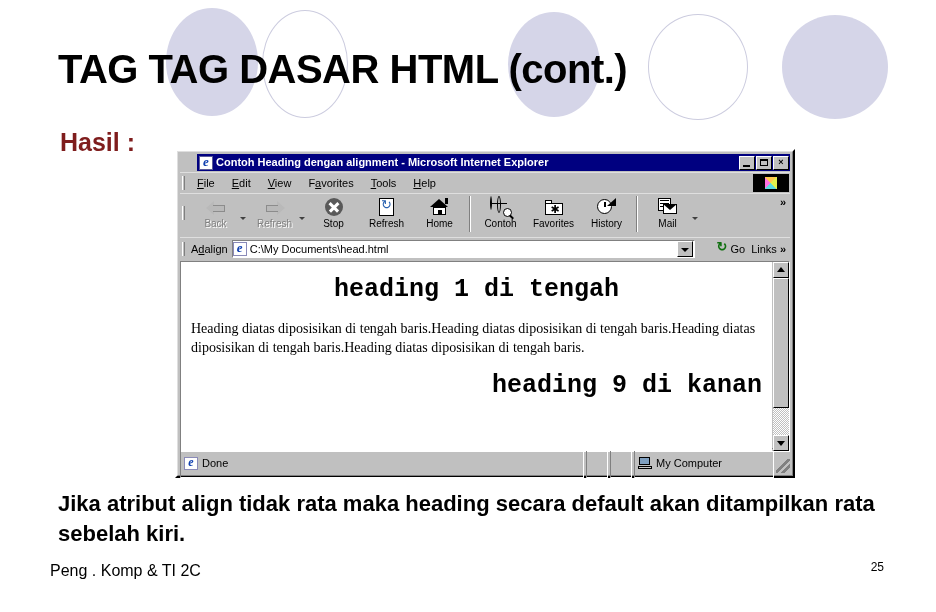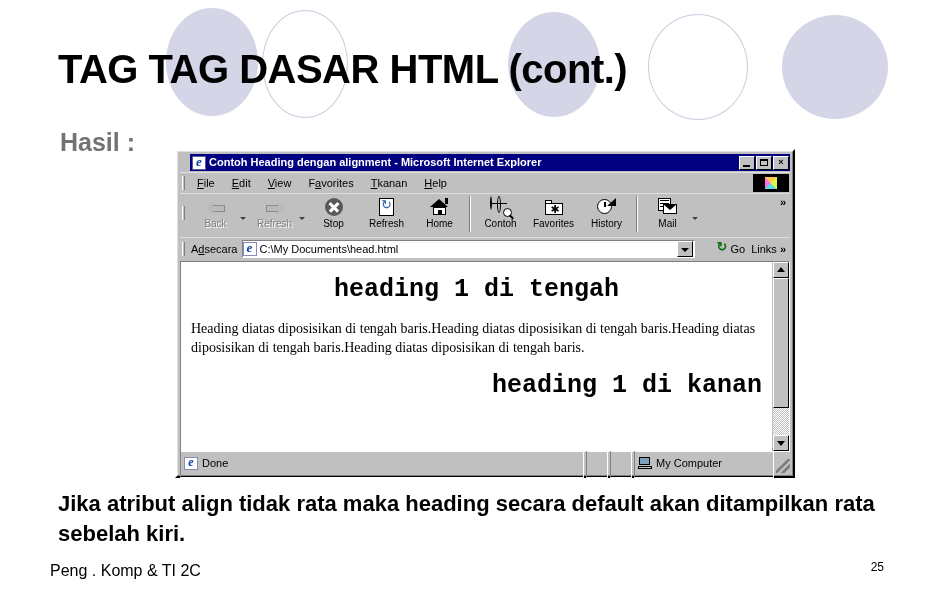--- a/index.html
+++ b/index.html
@@ -32,21 +32,21 @@
     letter-spacing: -0.5px;
     white-space: nowrap;
     z-index: 5;
   }
 
   #hasil-label {
     position: absolute;
     left: 60px; top: 128px;
     font-size: 25px;
     font-weight: bold;
-    color: #737373;
+    color: #7f1d1d;
     z-index: 5;
   }
 
   
   #ie-window {
     position: absolute;
     left: 175px; top: 149px;
     width: 620px; height: 329px;
     background: #c0c0c0;
     border-top: 2px solid #ffffff;
@@ -65,21 +65,21 @@
     border-right: 1px solid #808080;
     border-bottom: 1px solid #808080;
     box-sizing: border-box;
     display: flex;
     flex-direction: column;
   }
 
   
   .titlebar {
     height: 17px;
-    margin: 2px 2px 0 12px;
+    margin: 2px 2px 0 19px;
     background: #000080;
     display: flex;
     align-items: center;
     padding: 0 1px 0 2px;
     box-sizing: border-box;
   }
   .tb-icon {
     width: 14px; height: 14px;
     margin-right: 3px;
     flex: 0 0 auto;
@@ -678,21 +678,21 @@
     </div>
   </div>
 
   <div class="menubar">
     <div class="grip"></div>
     <div id="menu-items" style="display:flex;align-items:center;">
           <div class="menu-item"><span></span><u>F</u><span>ile</span></div>
           <div class="menu-item"><span></span><u>E</u><span>dit</span></div>
           <div class="menu-item"><span></span><u>V</u><span>iew</span></div>
           <div class="menu-item"><span>F</span><u>a</u><span>vorites</span></div>
-          <div class="menu-item"><span></span><u>T</u><span>kanan</span></div>
+          <div class="menu-item"><span></span><u>T</u><span>ools</span></div>
           <div class="menu-item"><span></span><u>H</u><span>elp</span></div>
         </div>
     <div class="ie-logo"></div>
   </div>
 
   <div class="toolbar">
     <div class="grip" style="margin-top:12px"></div>
     <div id="toolbar-buttons" style="display:flex;align-items:flex-start;">
           <div class="tbtn disabled">
             <span class="glyph">
@@ -776,41 +776,41 @@
             </span>
             <span class="lbl">Mail</span>
           </div>
           <span class="drop-arrow"></span>
         </div>
     <div class="chevrons">»</div>
   </div>
 
   <div class="addressbar">
     <div class="grip"></div>
-    <div class="addr-label"><span>A</span><u>d</u><span>secara</span></div>
+    <div class="addr-label"><span>A</span><u>d</u><span>align</span></div>
     <div class="addr-field">
       <div class="addr-icon"></div>
       <div class="addr-text">C:\My Documents\head.html</div>
       <div class="addr-combo"></div>
     </div>
     <div class="go-btn">
       <span class="go-icon"></span>
       <span>Go</span>
     </div>
     <div class="links-btn">
       <span>Links</span>
       <span class="links-chev">»</span>
     </div>
   </div>
 
   <div class="content-wrap">
     <div class="page">
       <h1 class="center">heading 1 di tengah</h1>
       <p>Heading diatas diposisikan di tengah baris.Heading diatas diposisikan di tengah baris.Heading diatas diposisikan di tengah baris.Heading diatas diposisikan di tengah baris.</p>
-      <h1 class="right">heading 1 di kanan</h1>
+      <h1 class="right">heading 9 di kanan</h1>
     </div>
     <div class="vscroll">
       <div class="sb-btn up"></div>
       <div class="sb-track">
         <div class="sb-thumb"></div>
       </div>
       <div class="sb-btn down"></div>
     </div>
   </div>
 

